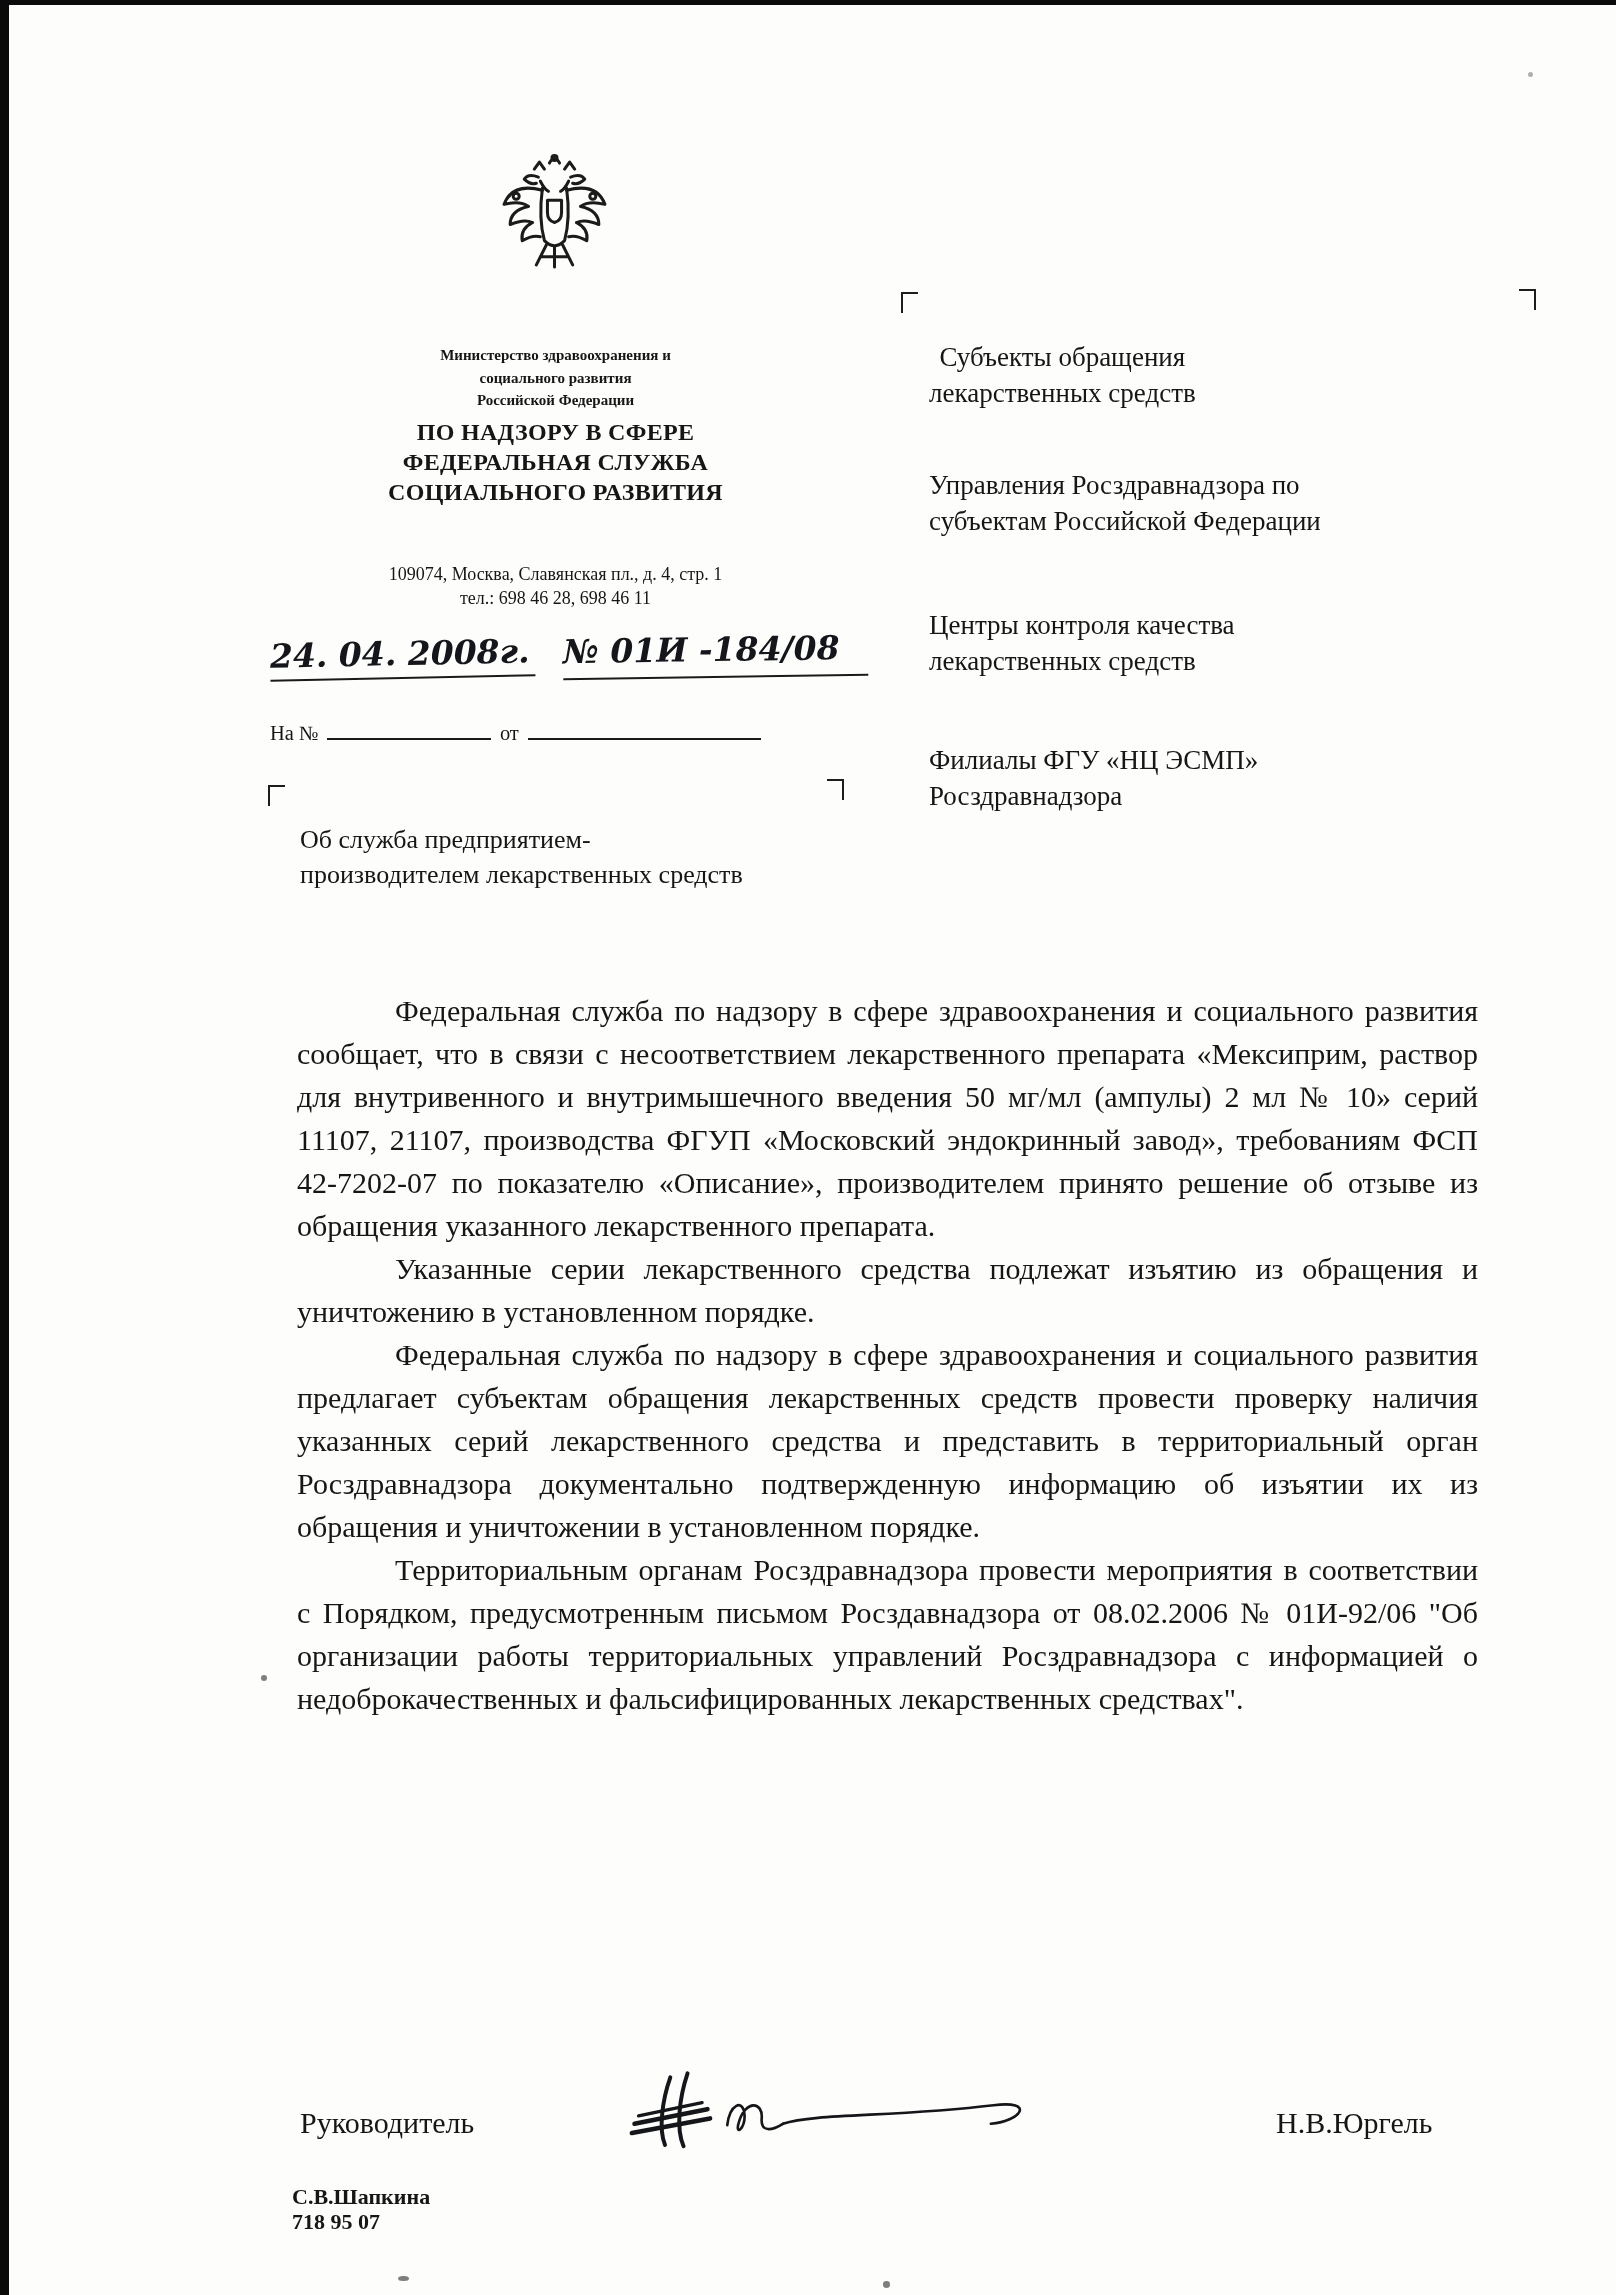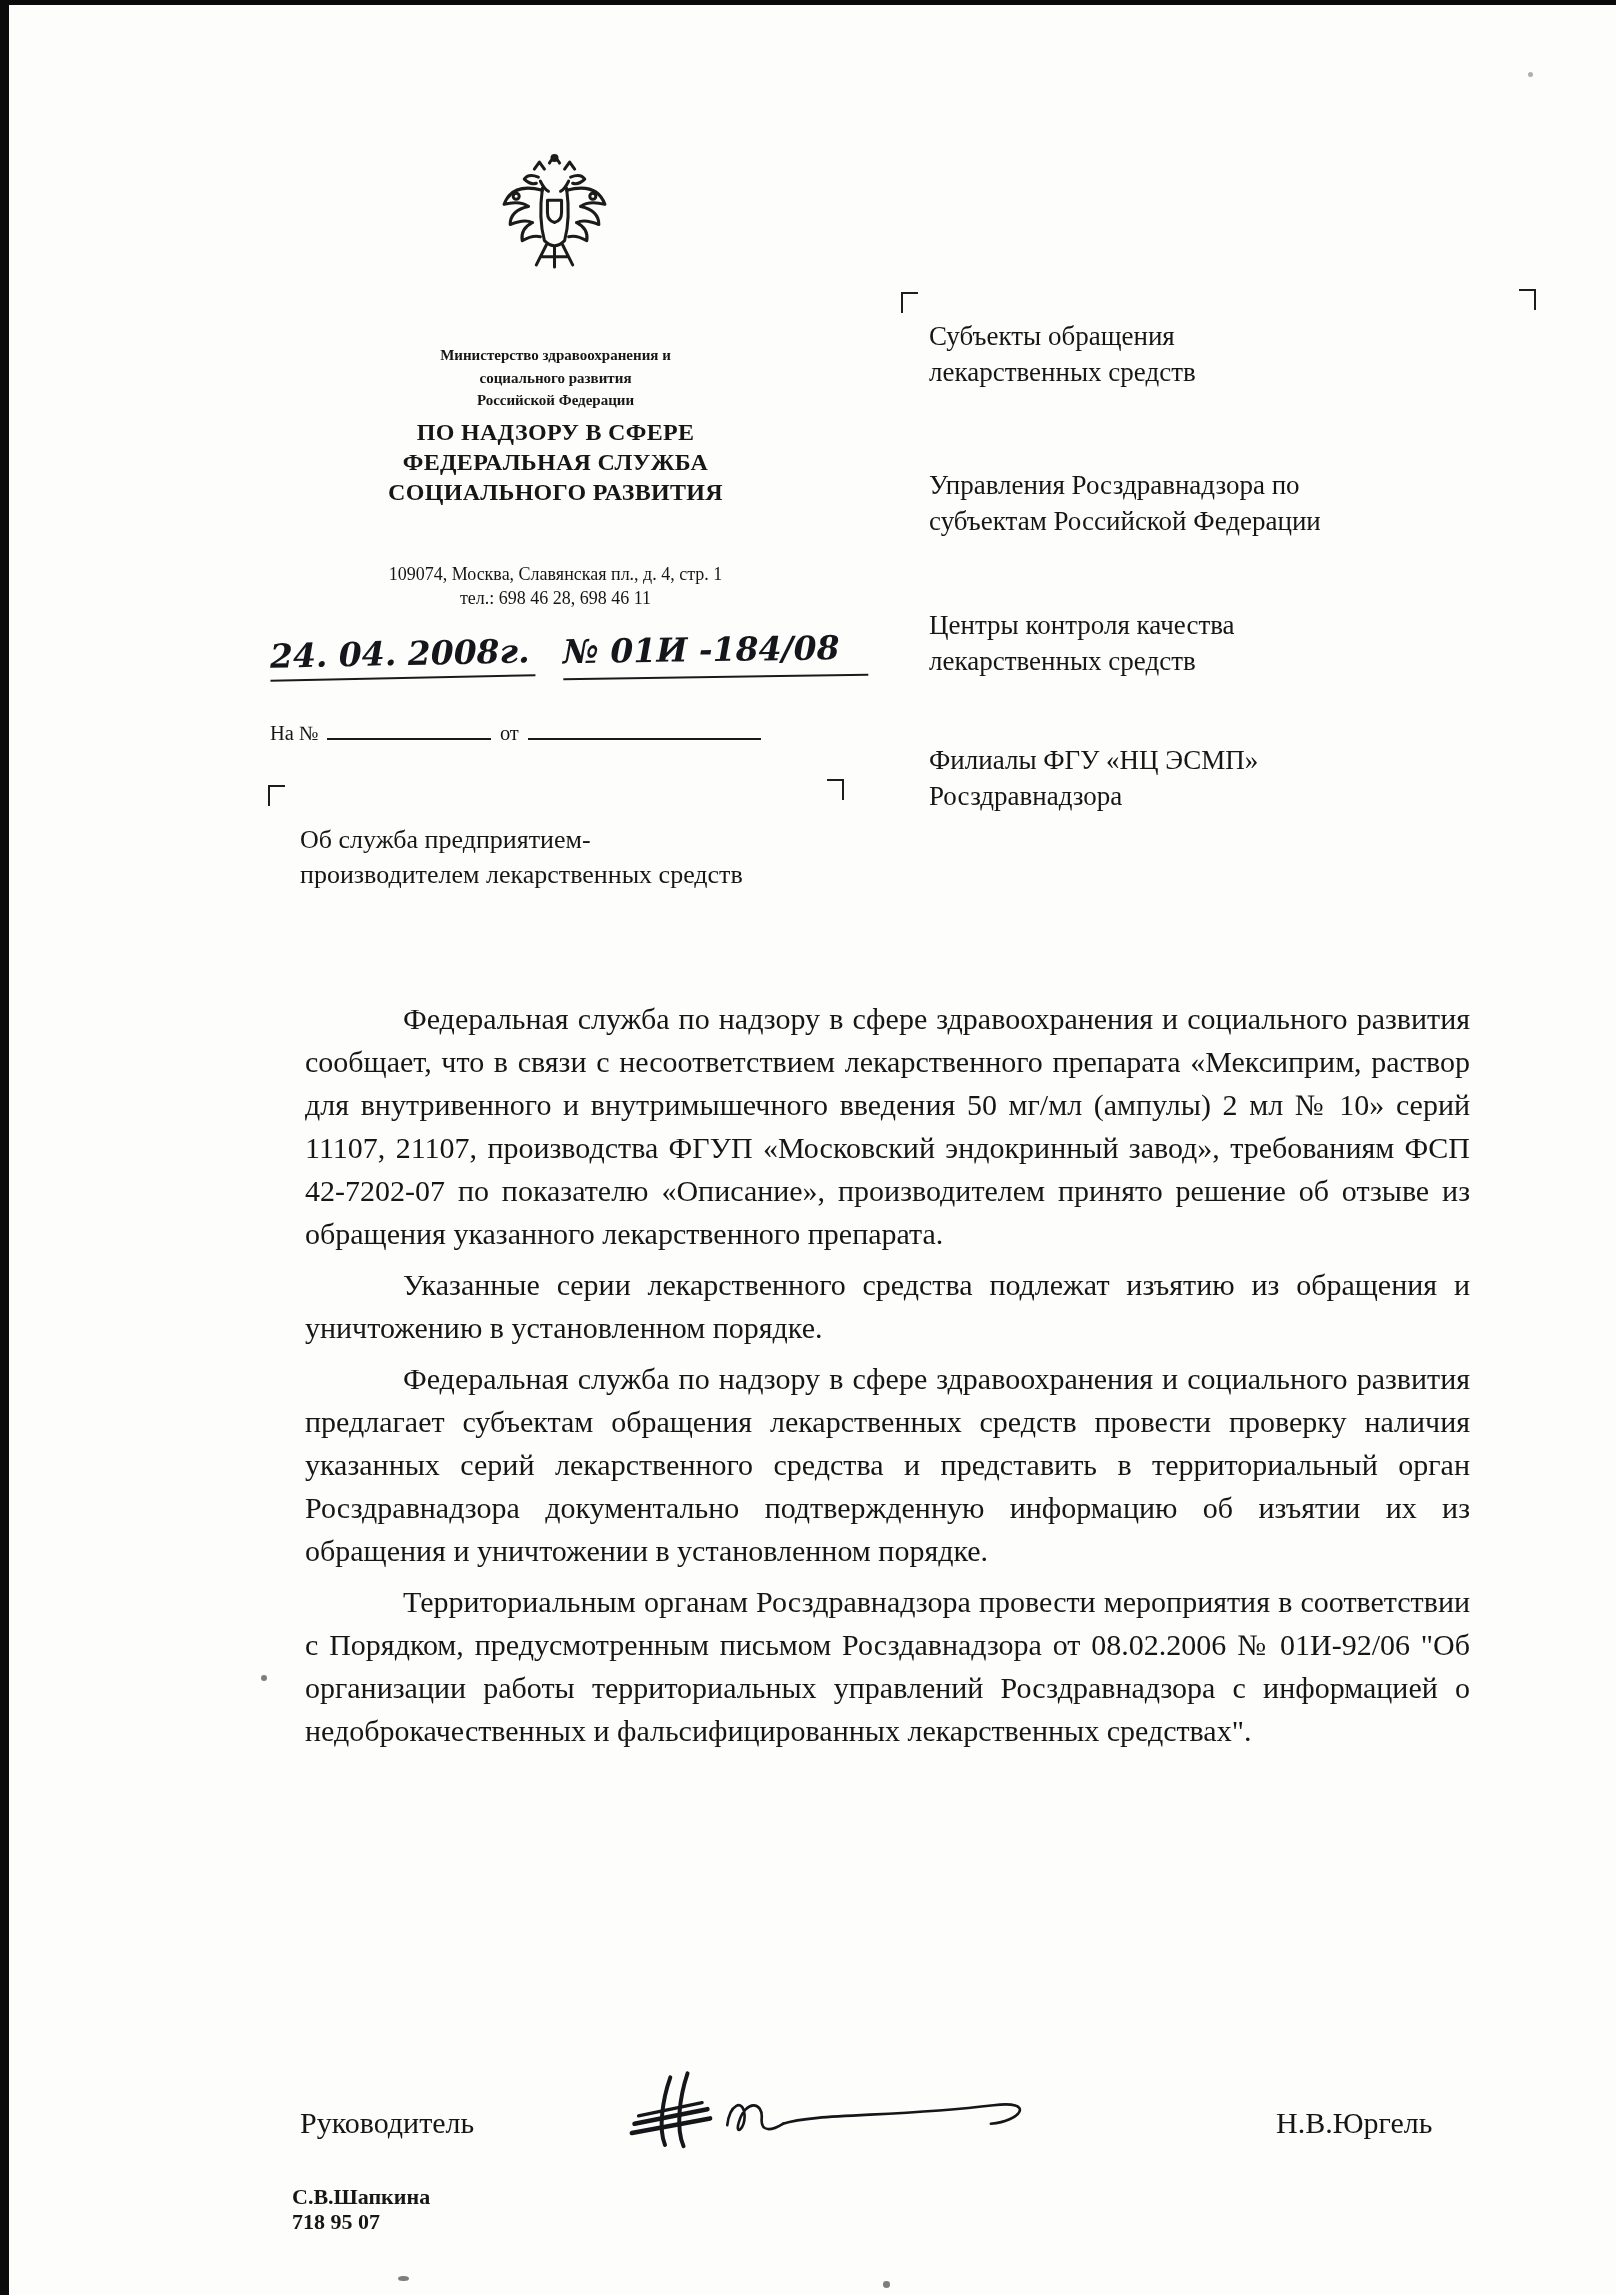--- a/index.html
+++ b/index.html
@@ -42,26 +42,26 @@
   
   .corner-l { position:absolute; width:17px; height:21px; border-left:2.7px solid #1d1d1d; border-top:2.7px solid #1d1d1d; }
   .corner-r { position:absolute; width:17px; height:21px; border-right:2.7px solid #1d1d1d; border-top:2.7px solid #1d1d1d; }
 
   .subject { position:absolute; left:300px; top:822px; width:583px;
              font-size:26px; line-height:35px; }
 
   
   .recipients { position:absolute; left:929px; top:0; width:610px; }
   .recipient  { position:absolute; left:0; font-size:27px; line-height:36px; }
-  .r0 { top:318px; } .r1 { top:467px; } .r2 { top:607px; } .r3 { top:742px; }
+  .r0 { top:339px;text-align:center; } .r1 { top:467px; } .r2 { top:607px; } .r3 { top:742px; }
 
   
   .body-text { position:absolute; left:297px; top:989px; width:1181px;
                font-size:30px; line-height:43px; text-align:justify; }
-  .body-text p { margin:8px; text-indent:98px; }
+  .body-text p { margin:0; text-indent:98px; }
 
   
   .footer-position { position:absolute; left:300px; top:2106px; font-size:30px; }
   .footer-name     { position:absolute; left:1276px; top:2106px; font-size:30px; }
   .signature { position:absolute; left:616px; top:2060px; width:457px; height:103px; }
   .executor { position:absolute; left:292px; top:2184px; font-weight:700; font-size:22px; line-height:25px; }
 </style>
 </head>
 <body>
 

